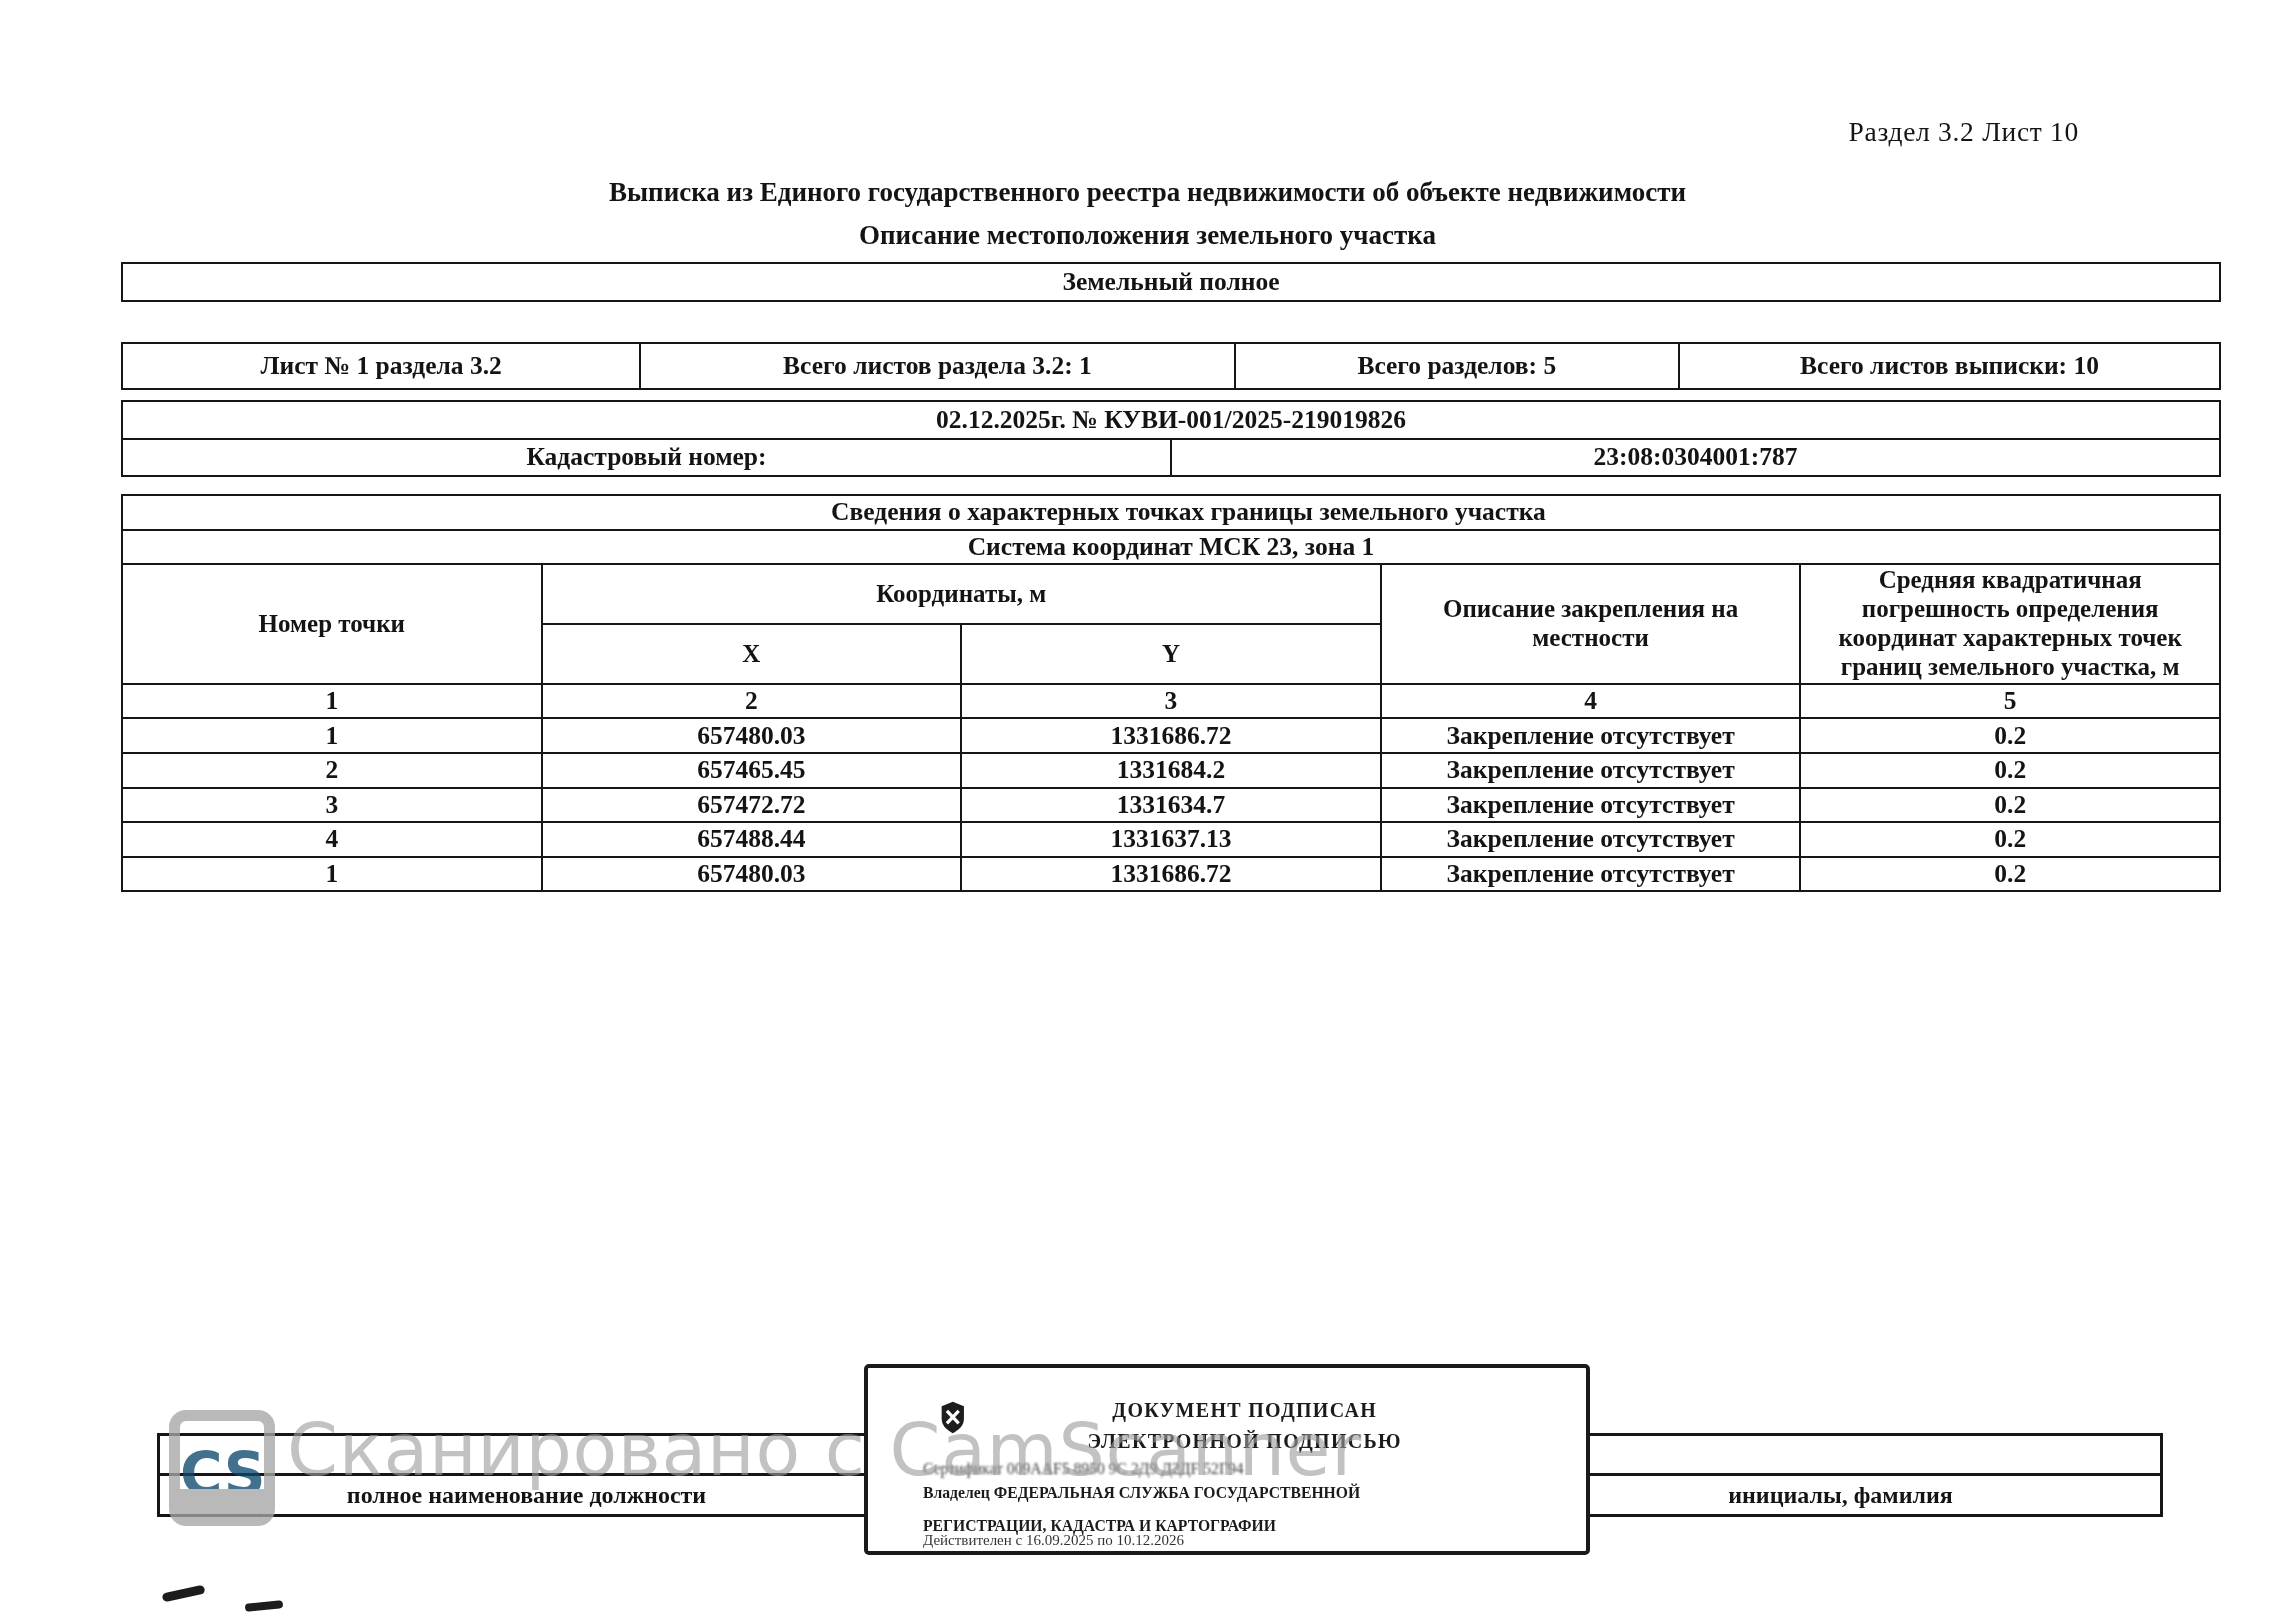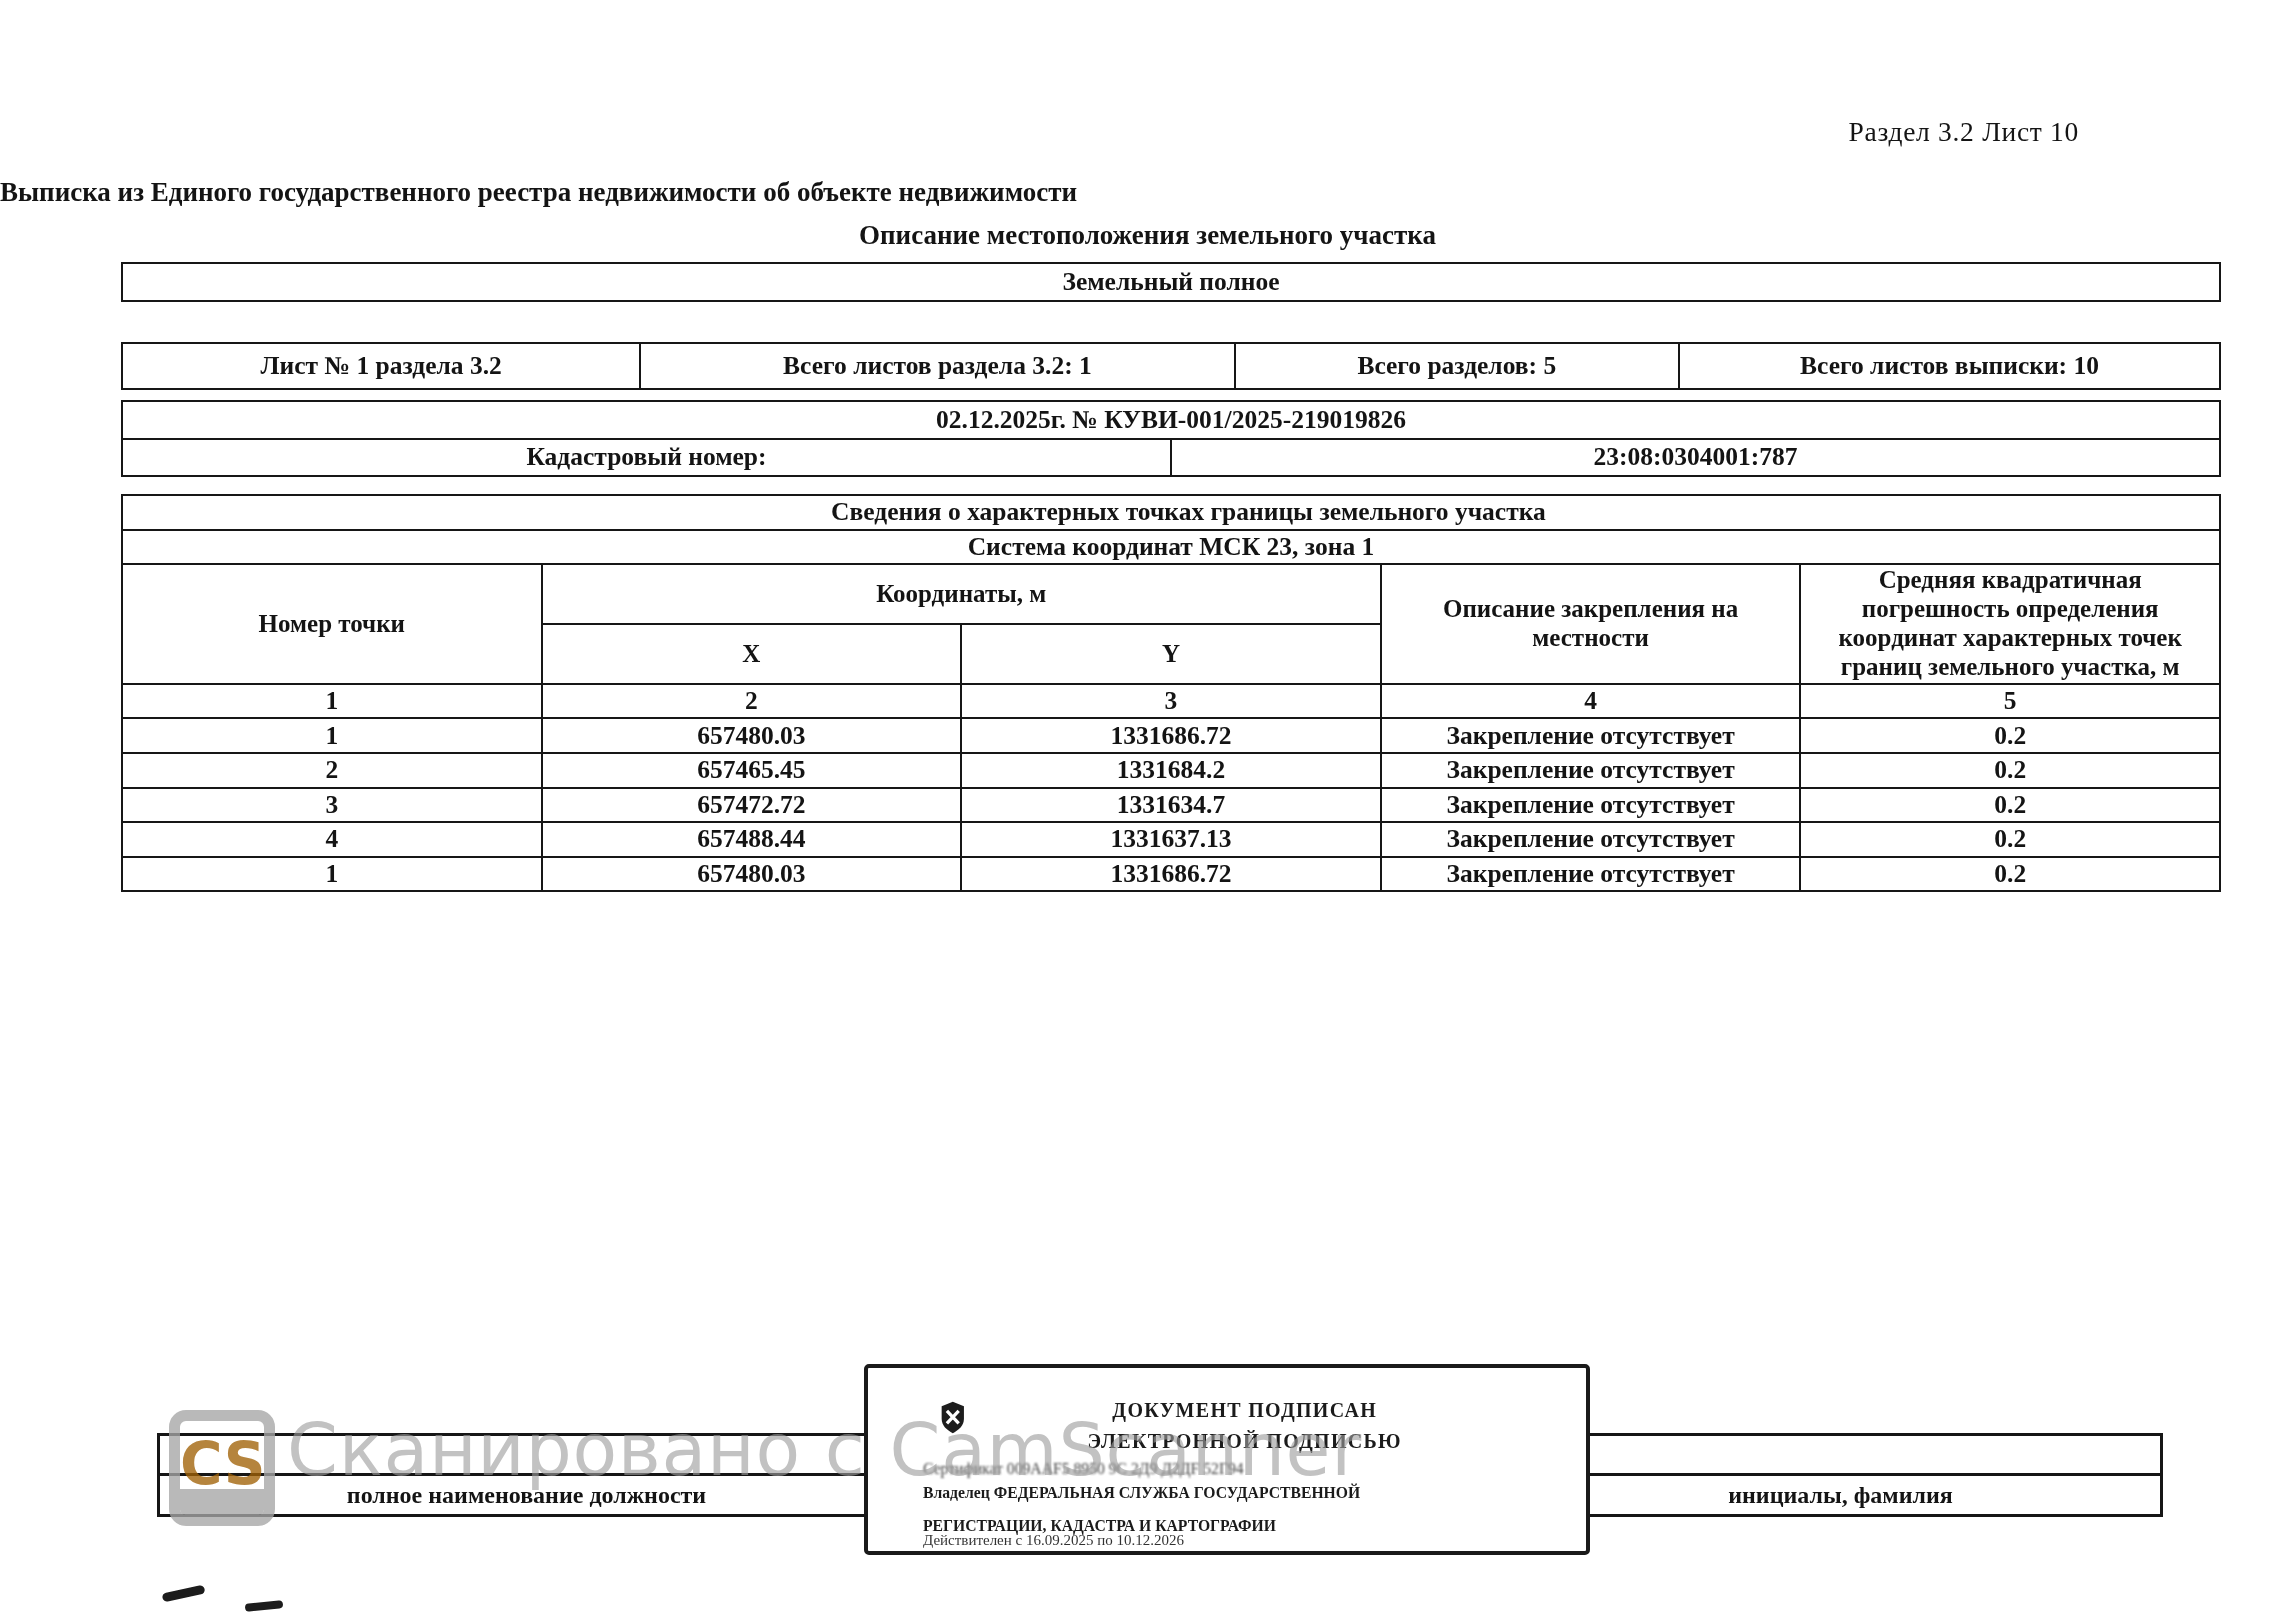--- a/index.html
+++ b/index.html
@@ -13,21 +13,21 @@
   }
   .page{position:absolute;inset:0;}
 
   
   .section-label{
     position:absolute;top:116px;right:216px;
     font-size:27.5px;letter-spacing:0.7px;color:#141414;
   }
   .doc-title{
     position:absolute;top:177px;left:0;width:100%;
-    text-align:left;font-size:27px;font-weight:bold;color:#141414;
+    text-align:center;font-size:27px;font-weight:bold;color:#141414;
   }
   .doc-subtitle{
     position:absolute;top:220px;left:0;width:100%;
     text-align:center;font-size:27px;font-weight:bold;color:#141414;
   }
 
   
   table.tbl{
     position:absolute;left:121px;width:2100px;
     border-collapse:collapse;table-layout:fixed;
@@ -88,22 +88,22 @@
     font-family:"DejaVu Sans", sans-serif;
     font-size:73px;font-weight:500;color:#9d9d9d;opacity:.62;
     letter-spacing:0.7px;white-space:nowrap;
   }
   .cs-logo{
     position:absolute;left:169px;top:1410px;width:106px;height:116px;
     box-sizing:border-box;border:11px solid #a6a6a6;border-radius:17px;
     z-index:9;opacity:.78;background:rgba(255,255,255,0);
   }
   .cs-logo .cs-text{
-    position:absolute;top:9px;left:0;width:100%;text-align:center;
-    font-family:"DejaVu Sans", sans-serif;font-size:58px;font-weight:bold;color:#a16207;
+    position:absolute;top:19px;left:0;width:100%;text-align:center;
+    font-family:"DejaVu Sans", sans-serif;font-size:58px;font-weight:bold;color:#0c4a6e;
   }
   .cs-logo .cs-base{
     position:absolute;left:0;right:0;bottom:0;height:26px;background:#a6a6a6;
     border-radius:0 0 5.2px 5.2px;
   }
 
   
   .ink{position:absolute;background:#1c1c1c;z-index:3;}
   .ink1{left:162px;top:1589px;width:43px;height:8.5px;border-radius:4.6px;transform:rotate(-12deg);}
   .ink2{left:245px;top:1602px;width:38px;height:7.9px;border-radius:3.9px;transform:rotate(-6deg);}

